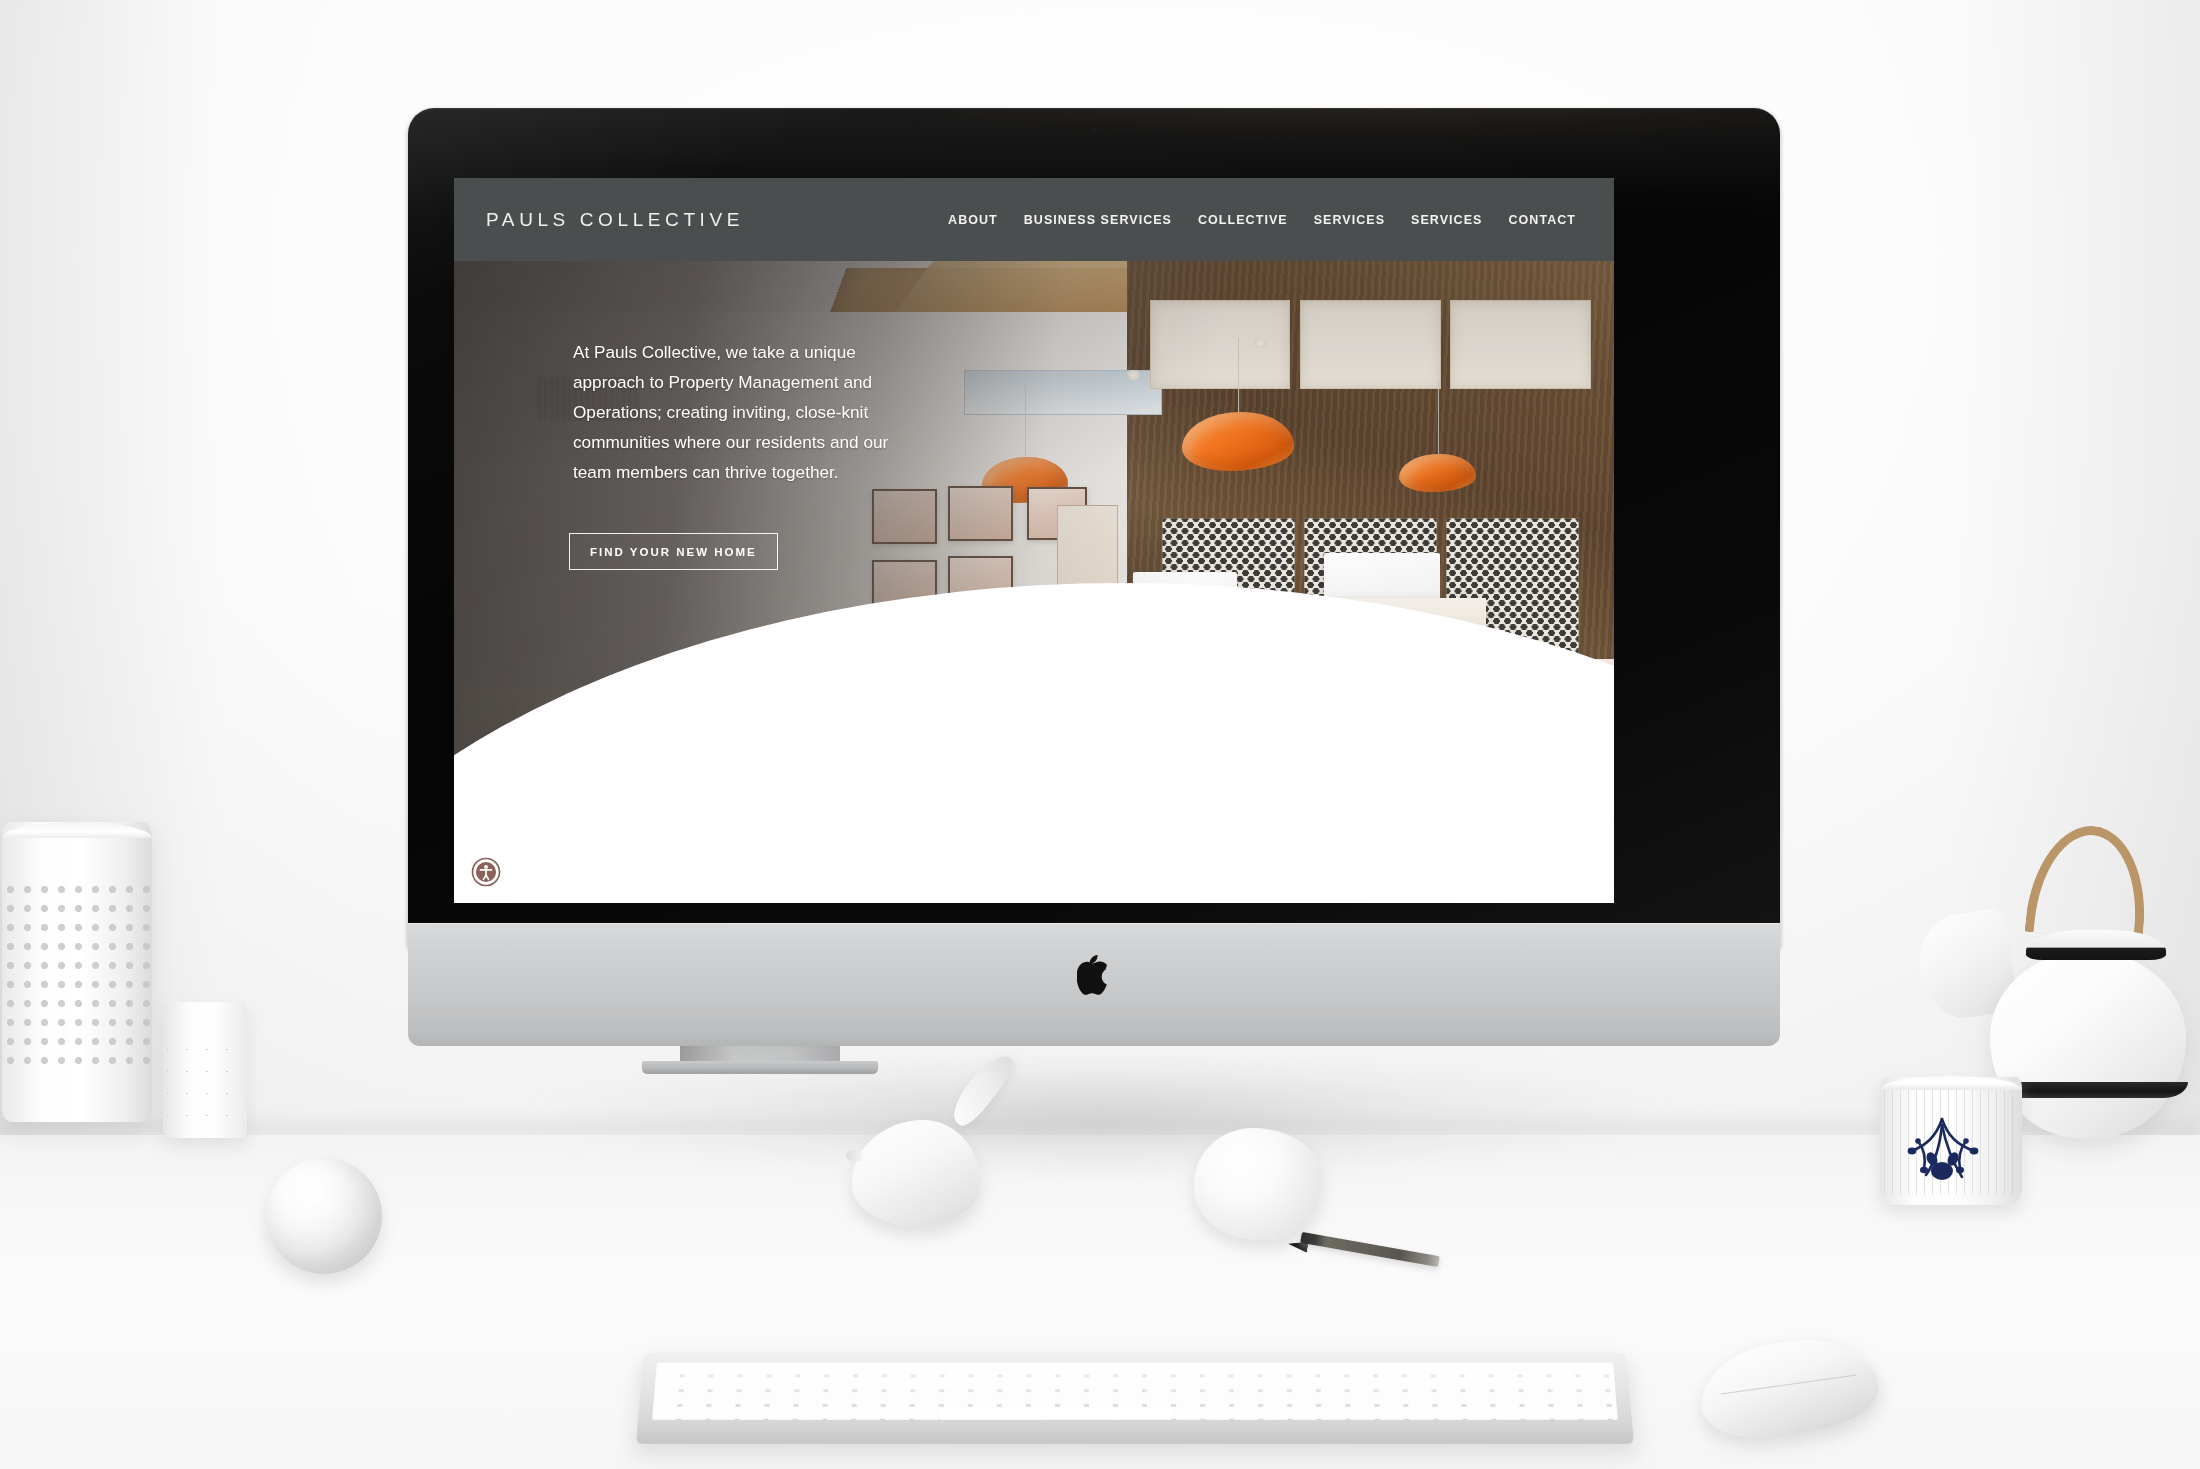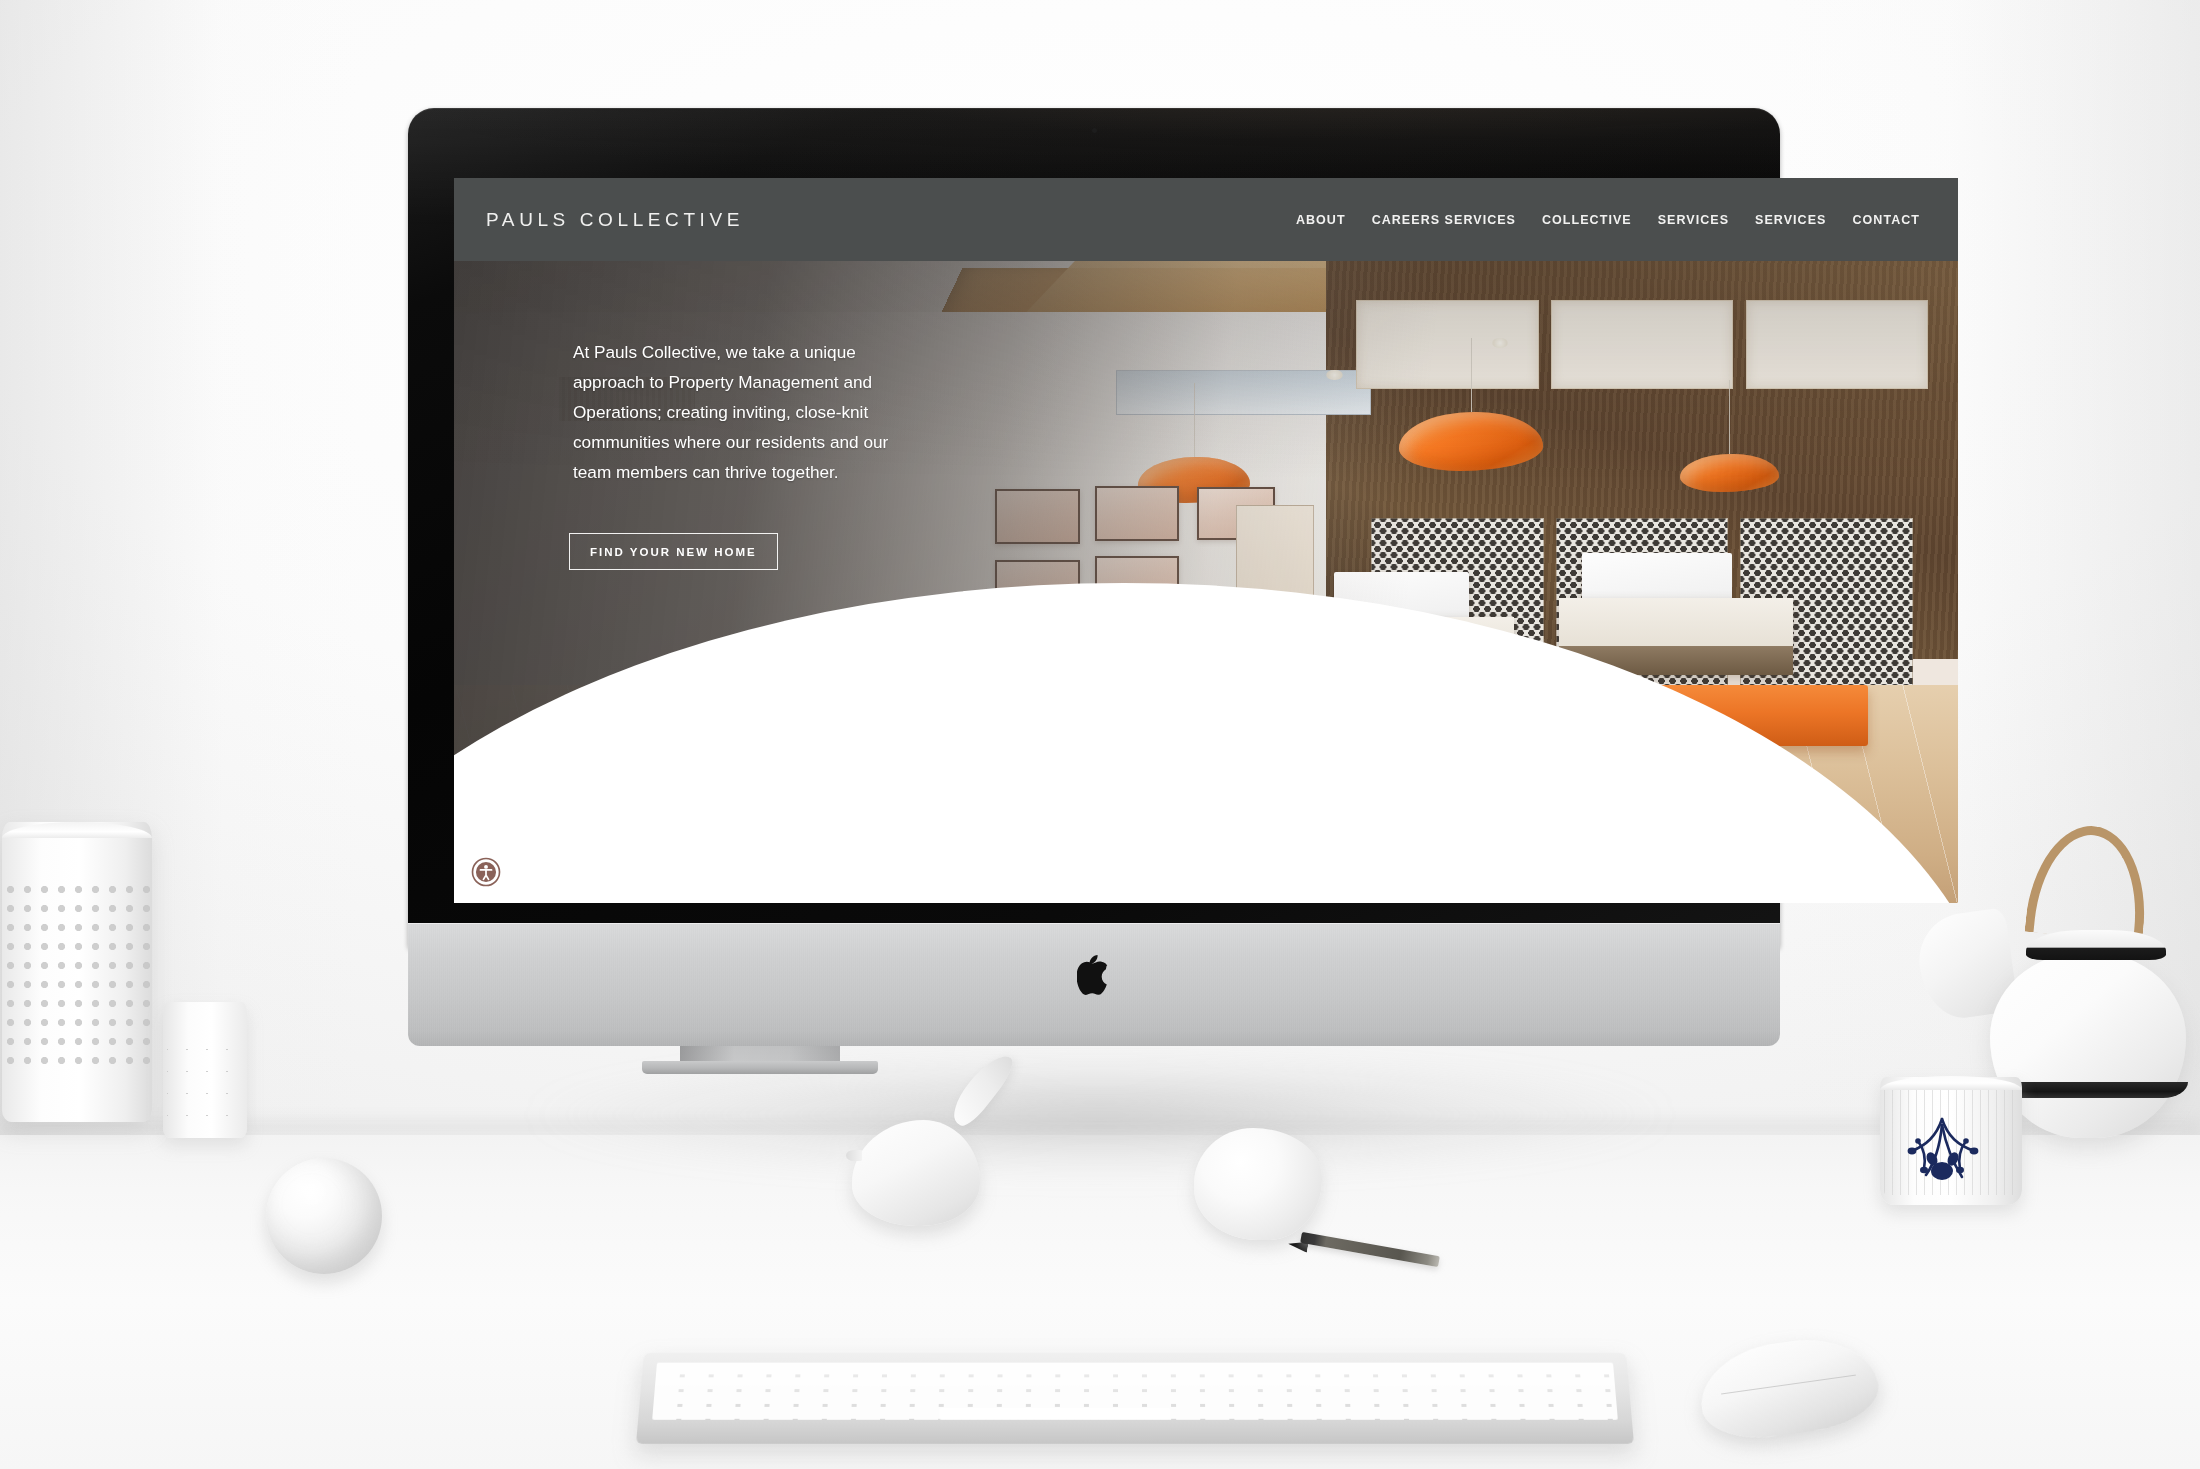--- a/index.html
+++ b/index.html
@@ -101,21 +101,21 @@
     margin-left: -2.5px;
     border-radius: 50%;
     background: #1d1d1d;
   }
 
   
   .screen {
     position: absolute;
     left: 46px;
     top: 70px;
-    width: 1504px;
+    width: 1160px;
     height: 725px;
     overflow: hidden;
     background: #ffffff;
     box-shadow: inset 0 0 2px rgba(255,255,255,0.14);
   }
 
   
   .chin {
     position: absolute;
     left: 0;
@@ -749,21 +749,21 @@
     <div class="bezel-gloss"></div>
     <div class="camera-dot"></div>
 
     <div class="screen">
       <div class="site">
 
         <div class="site-header">
           <div class="brand">PAULS COLLECTIVE</div>
           <nav class="nav">
             <span class="nav-item">ABOUT</span>
-            <span class="nav-item">CAREERS SERVICES</span>
+            <span class="nav-item">BUSINESS SERVICES</span>
             <span class="nav-item">COLLECTIVE</span>
             <span class="nav-item">SERVICES</span>
             <span class="nav-item">SERVICES</span>
             <span class="nav-item">CONTACT</span>
           </nav>
         </div>
 
         <div class="hero">
 
           <div class="photo">

